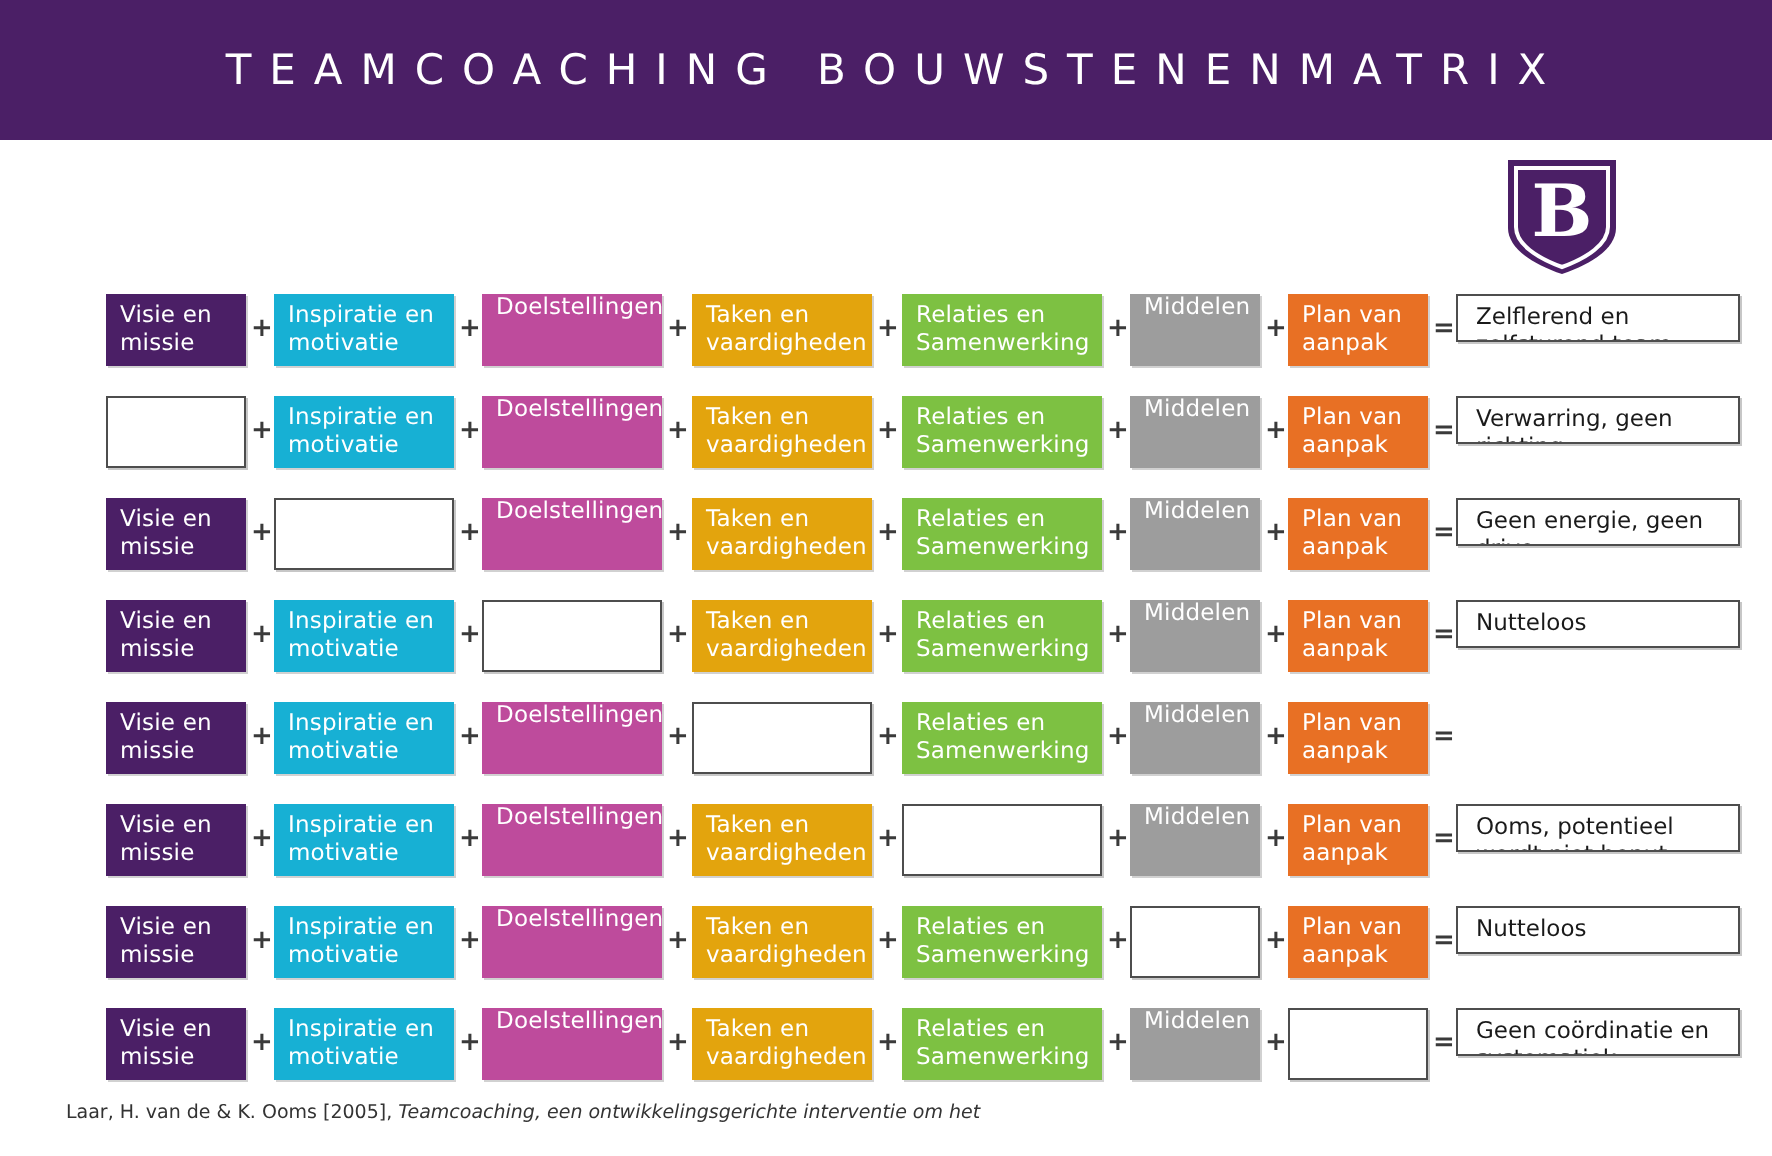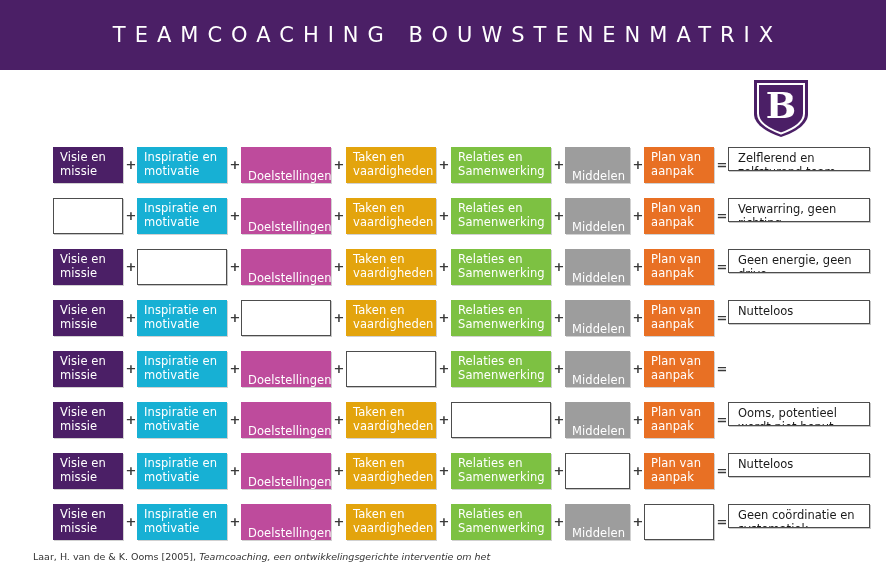--- a/index.html
+++ b/index.html
@@ -62,21 +62,21 @@
     box-sizing: border-box;
     color: #ffffff;
     font-size: 11.5px;
     line-height: 13.5px;
     padding: 4px 7px 0 7px;
     overflow: hidden;
     letter-spacing: 0.1px;
   }
   .cell.center {
     display: flex;
-    align-items: flex-end;
+    align-items: flex-start;
     padding-top: 0;
   }
   .cell.empty {
     background: #ffffff !important;
     border: 1px solid #4d4d4d;
     box-shadow: 1px 1px 0 rgba(0,0,0,0.22);
   }
   .op {
     position: absolute;
     top: 7px;

